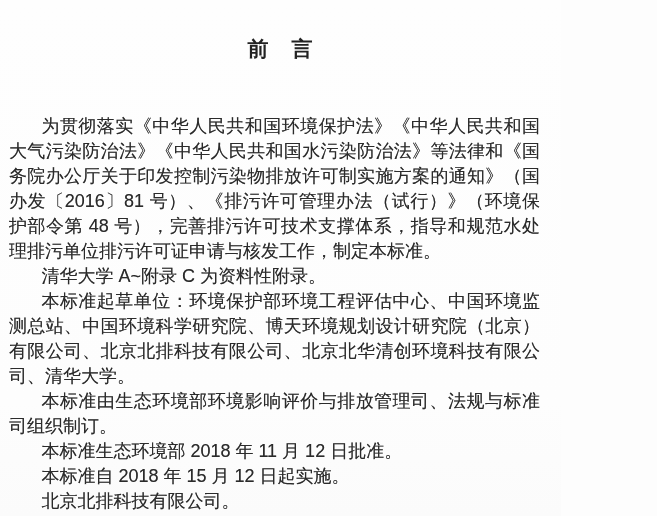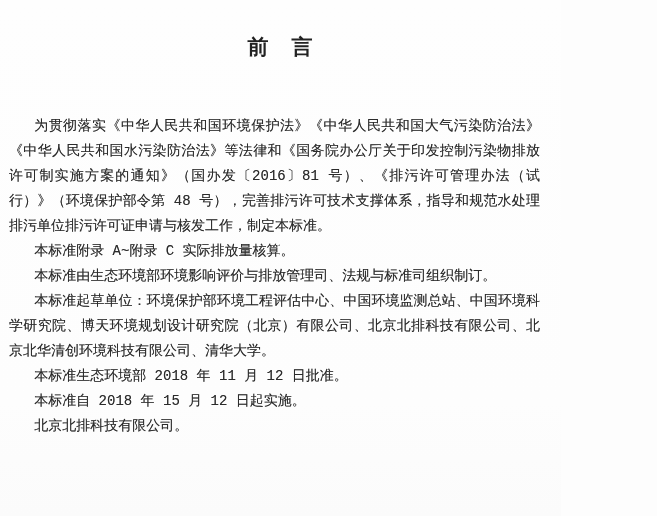--- a/index.html
+++ b/index.html
@@ -8,59 +8,59 @@
     width: 657px;
     height: 516px;
     overflow: hidden;
     background: #fdfdfd;
   }
   .page {
     position: relative;
     width: 561px;
     height: 516px;
     background: linear-gradient(180deg, #fefefe 0%, #fdfdfd 78%, #fbfbfb 100%);
-    font-family: Liberation Mono, monospace;
+    font-family: Liberation Sans, sans-serif;
     color: #2b2b2b;
   }
   .doc-title {
     margin: 0;
     padding-top: 36px;
     height: 26px;
     text-align: center;
     font-size: 21px;
     line-height: 26px;
     font-weight: bold;
     color: #222222;
     letter-spacing: 1px;
   }
   .doc-body {
     margin-top: 52px;
     padding-left: 9px;
     padding-right: 21px;
   }
   .doc-body p {
     margin: 0;
-    font-size: 14px;
+    font-size: 18px;
     line-height: 25px;
     text-align: justify;
     text-indent: 1.8em;
     color: #2b2b2b;
     
     text-shadow: 0 0 0.5px rgba(60,60,60,0.55);
     font-weight: 500;
   }
 </style>
 </head>
 <body>
 
 <div class="page">
   <h1 class="doc-title">前　言</h1>
 
   <div class="doc-body">
     <p>为贯彻落实《中华人民共和国环境保护法》《中华人民共和国大气污染防治法》《中华人民共和国水污染防治法》等法律和《国务院办公厅关于印发控制污染物排放许可制实施方案的通知》（国办发〔2016〕81 号）、《排污许可管理办法（试行）》（环境保护部令第 48 号），完善排污许可技术支撑体系，指导和规范水处理排污单位排污许可证申请与核发工作，制定本标准。</p>
-    <p>本标准附录 A~附录 C 实际排放量核算。</p>
+    <p>清华大学 A~附录 C 为资料性附录。</p>
+    <p>本标准起草单位：环境保护部环境工程评估中心、中国环境监测总站、中国环境科学研究院、博天环境规划设计研究院（北京）有限公司、北京北排科技有限公司、北京北华清创环境科技有限公司、清华大学。</p>
     <p>本标准由生态环境部环境影响评价与排放管理司、法规与标准司组织制订。</p>
-    <p>本标准起草单位：环境保护部环境工程评估中心、中国环境监测总站、中国环境科学研究院、博天环境规划设计研究院（北京）有限公司、北京北排科技有限公司、北京北华清创环境科技有限公司、清华大学。</p>
     <p>本标准生态环境部 2018 年 11 月 12 日批准。</p>
     <p>本标准自 2018 年 15 月 12 日起实施。</p>
     <p>北京北排科技有限公司。</p>
   </div>
 </div>
 
 </body></html>

